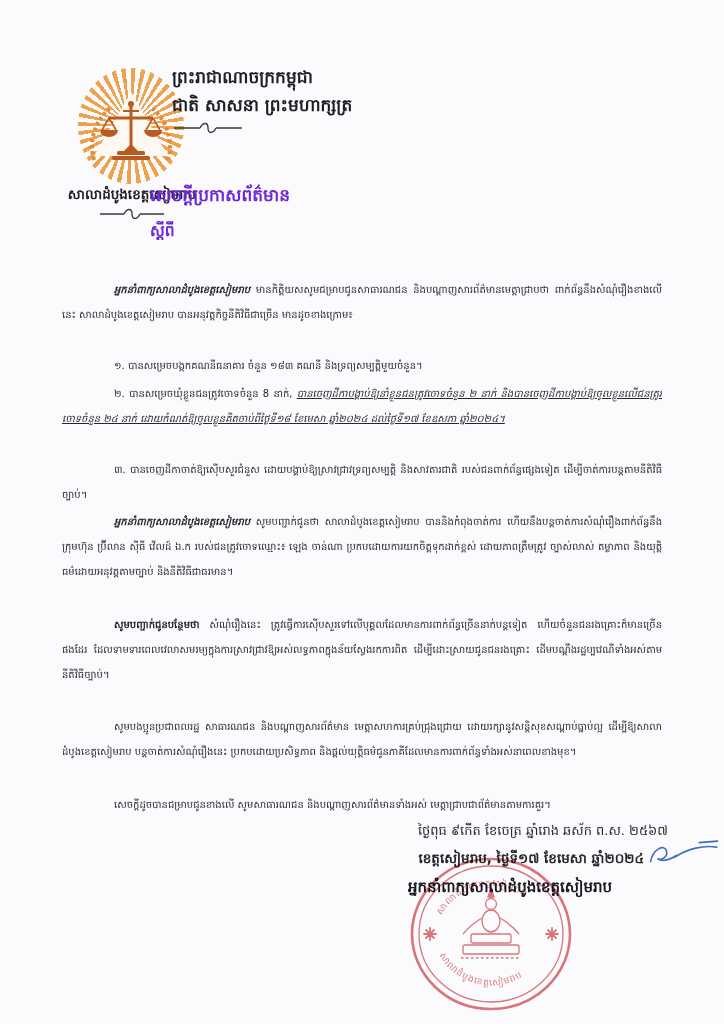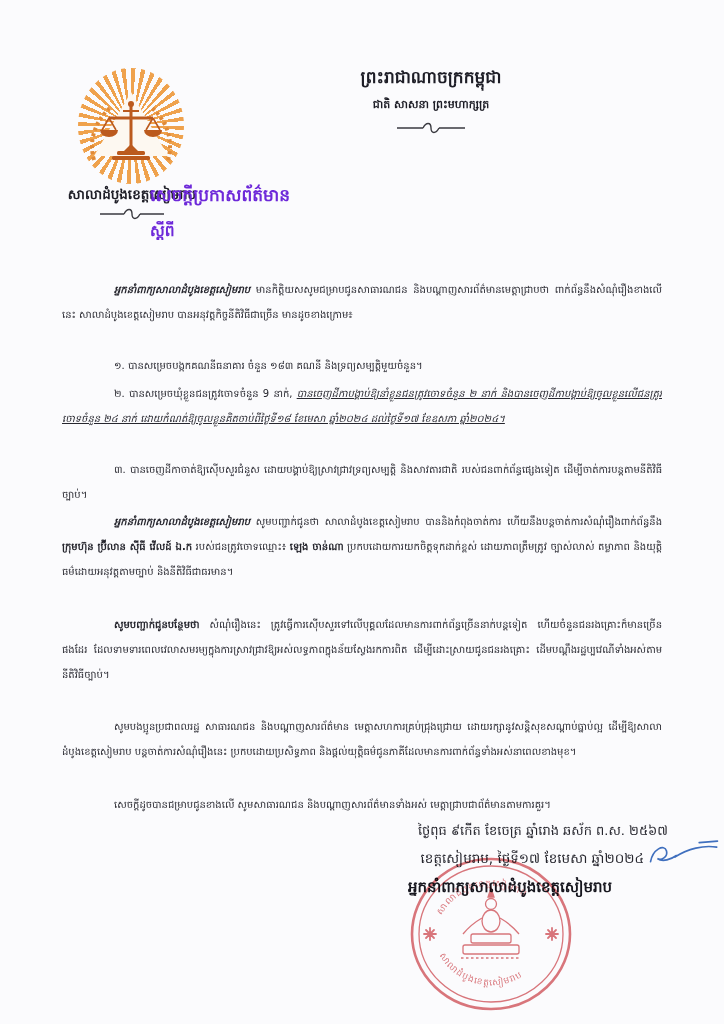--- a/index.html
+++ b/index.html
@@ -14,23 +14,23 @@
     position:absolute;left:8px;top:0;width:106px;height:116px;border-radius:50%;
     background:repeating-conic-gradient(#efa24d 0deg 4.5deg, rgba(255,255,255,0) 4.5deg 10deg);
   }
   .emblem svg.scales{position:absolute;left:8px;top:0;width:106px;height:116px;}
   .org-caption{
     position:absolute;left:-34px;top:118px;width:192px;text-align:center;
     font-weight:bold;font-size:13.5px;color:#1e1e27;line-height:17px;
   }
   .tassel-sm{position:absolute;left:28px;top:140px;width:68px;height:12px;}
   
-  .hdr{position:absolute;left:166px;right:28px;top:64px;text-align:center;color:#1d1d26;}
+  .hdr{position:absolute;left:172px;right:28px;top:64px;color:#1d1d26;}
   .hdr .l1{font-size:17px;font-weight:bold;line-height:26px;}
-  .hdr .l2{font-size:11px;font-weight:bold;line-height:26px;margin-top:2px;}
+  .hdr .l2{font-size:17px;font-weight:bold;line-height:26px;margin-top:2px;}
   .hdr .tassel{display:inline-block;width:72px;height:12px;margin-top:4px;}
   
   .title-block{position:absolute;left:150px;right:44px;top:183px;text-align:left;color:#6d28d9;}
   .title-block .t1{font-size:17px;font-weight:bold;line-height:24px;}
   .title-block .t2{font-size:15.5px;font-weight:bold;line-height:24px;margin-top:12px;}
   .subject{
     position:absolute;left:56px;right:48px;top:240px;text-align:center;
     font-size:16px;font-weight:bold;color:#1d1d26;line-height:26px;max-height:32px;overflow:hidden;
   }
   
@@ -41,25 +41,25 @@
   .p1{top:277px;max-height:76px;}
   .it1{top:353px;max-height:27px;}
   .it2{top:381px;max-height:76px;}
   .it3{top:457px;max-height:52px;}
   .p2{top:509px;max-height:102px;}
   .p3{top:612px;max-height:102px;}
   .p4{top:714px;max-height:78px;}
   .p5{top:792px;max-height:54px;}
   .lead-bi{font-weight:bold;font-style:italic;}
   .seg-iu{font-style:italic;text-decoration:underline;}
-  .seg-b{font-weight:bold;}
+  .seg-b{font-weight:normal;}
   .lead-bu{font-weight:bold;}
   
   .lunar-date{position:absolute;right:56px;top:822px;font-size:13px;color:#26262e;}
-  .place-date{position:absolute;right:80px;top:850px;font-size:13.5px;color:#26262e;}
+  .place-date{position:absolute;right:80px;top:850px;font-size:13.5px;color:#26262e;font-weight:bold;}
   .sig-mark{position:absolute;left:646px;top:836px;width:76px;height:36px;}
   .signer{
     position:absolute;left:352px;right:56px;top:877px;text-align:center;
     font-size:15px;font-weight:bold;color:#17171f;
   }
   .stamp{position:absolute;left:405px;top:854px;width:172px;height:164px;opacity:.82;mix-blend-mode:multiply;}
 </style>
 </head>
 <body>
 
@@ -105,21 +105,21 @@
 
   <div class="title-block">
     <div class="t1">សេចក្តីប្រកាសព័ត៌មាន</div>
     <div class="t2">ស្តីពី</div>
   </div>
 
   <p class="para p1"><span class="lead-bi">អ្នកនាំពាក្យសាលាដំបូងខេត្តសៀមរាប</span><span> មានកិត្តិយសសូមជម្រាបជូនសាធារណជន និងបណ្តាញសារព័ត៌មានមេត្តាជ្រាបថា ពាក់ព័ន្ធនឹងសំណុំរឿងខាងលើនេះ សាលាដំបូងខេត្តសៀមរាប បានអនុវត្តកិច្ចនីតិវិធីជាច្រើន មានដូចខាងក្រោម៖</span></p>
 
   <p class="para it1">១. បានសម្រេចបង្កកគណនីធនាគារ ចំនួន ១៨៣ គណនី និងទ្រព្យសម្បត្តិមួយចំនួន។</p>
 
-  <p class="para it2"><span>២. បានសម្រេចឃុំខ្លួនជនត្រូវចោទចំនួន 9 នាក់, </span><span class="seg-iu">បានចេញដីកាបង្គាប់ឱ្យនាំខ្លួនជនត្រូវចោទចំនួន ២ នាក់ និងបានចេញដីកាបង្គាប់ឱ្យចូលខ្លួនលើជនត្រូវចោទចំនួន ២៤ នាក់ ដោយកំណត់ឱ្យចូលខ្លួនគិតចាប់ពីថ្ងៃទី១៨ ខែមេសា ឆ្នាំ២០២៤ ដល់ថ្ងៃទី១៧ ខែឧសភា ឆ្នាំ២០២៤។</span></p>
+  <p class="para it2"><span>២. បានសម្រេចឃុំខ្លួនជនត្រូវចោទចំនួន 8 នាក់, </span><span class="seg-iu">បានចេញដីកាបង្គាប់ឱ្យនាំខ្លួនជនត្រូវចោទចំនួន ២ នាក់ និងបានចេញដីកាបង្គាប់ឱ្យចូលខ្លួនលើជនត្រូវចោទចំនួន ២៤ នាក់ ដោយកំណត់ឱ្យចូលខ្លួនគិតចាប់ពីថ្ងៃទី១៨ ខែមេសា ឆ្នាំ២០២៤ ដល់ថ្ងៃទី១៧ ខែឧសភា ឆ្នាំ២០២៤។</span></p>
 
   <p class="para it3">៣. បានចេញដីកាចាត់ឱ្យស៊ើបសួរជំនួស ដោយបង្គាប់ឱ្យស្រាវជ្រាវទ្រព្យសម្បត្តិ និងសាវតារជាតិ របស់ជនពាក់ព័ន្ធផ្សេងទៀត ដើម្បីចាត់ការបន្តតាមនីតិវិធីច្បាប់។</p>
 
   <p class="para p2"><span class="lead-bi">អ្នកនាំពាក្យសាលាដំបូងខេត្តសៀមរាប</span><span> សូមបញ្ជាក់ជូនថា សាលាដំបូងខេត្តសៀមរាប បាននិងកំពុងចាត់ការ ហើយនឹងបន្តចាត់ការសំណុំរឿងពាក់ព័ន្ធនឹង </span><span class="seg-b">ក្រុមហ៊ុន ប្រ៊ីលាន ស៊ីធី វើលដ៍ ឯ.ក</span><span> របស់ជនត្រូវចោទឈ្មោះ៖ </span><span class="seg-b">ឡេង ចាន់ណា</span><span> ប្រកបដោយការយកចិត្តទុកដាក់ខ្ពស់ ដោយភាពត្រឹមត្រូវ ច្បាស់លាស់ តម្លាភាព និងយុត្តិធម៌ដោយអនុវត្តតាមច្បាប់ និងនីតិវិធីជាធរមាន។</span></p>
 
   <p class="para p3"><span class="lead-bu">សូមបញ្ជាក់ជូនបន្ថែមថា</span><span> សំណុំរឿងនេះ ត្រូវធ្វើការស៊ើបសួរទៅលើបុគ្គលដែលមានការពាក់ព័ន្ធច្រើននាក់បន្តទៀត ហើយចំនួនជនរងគ្រោះក៏មានច្រើនផងដែរ ដែលទាមទារពេលវេលាសមរម្យក្នុងការស្រាវជ្រាវឱ្យអស់លទ្ធភាពក្នុងន័យស្វែងរកការពិត ដើម្បីដោះស្រាយជូនជនរងគ្រោះ ដើមបណ្តឹងរដ្ឋប្បវេណីទាំងអស់តាមនីតិវិធីច្បាប់។</span></p>
 
   <p class="para p5">សេចក្តីដូចបានជម្រាបជូនខាងលើ សូមសាធារណជន និងបណ្តាញសារព័ត៌មានទាំងអស់ មេត្តាជ្រាបជាព័ត៌មានតាមការគួរ។</p>
 
   <p class="para p4">សូមបងប្អូនប្រជាពលរដ្ឋ សាធារណជន និងបណ្តាញសារព័ត៌មាន មេត្តាសហការគ្រប់ជ្រុងជ្រោយ ដោយរក្សានូវសន្តិសុខសណ្តាប់ធ្នាប់ល្អ ដើម្បីឱ្យសាលាដំបូងខេត្តសៀមរាប បន្តចាត់ការសំណុំរឿងនេះ ប្រកបដោយប្រសិទ្ធភាព និងផ្តល់យុត្តិធម៌ជូនភាគីដែលមានការពាក់ព័ន្ធទាំងអស់នាពេលខាងមុខ។</p>

